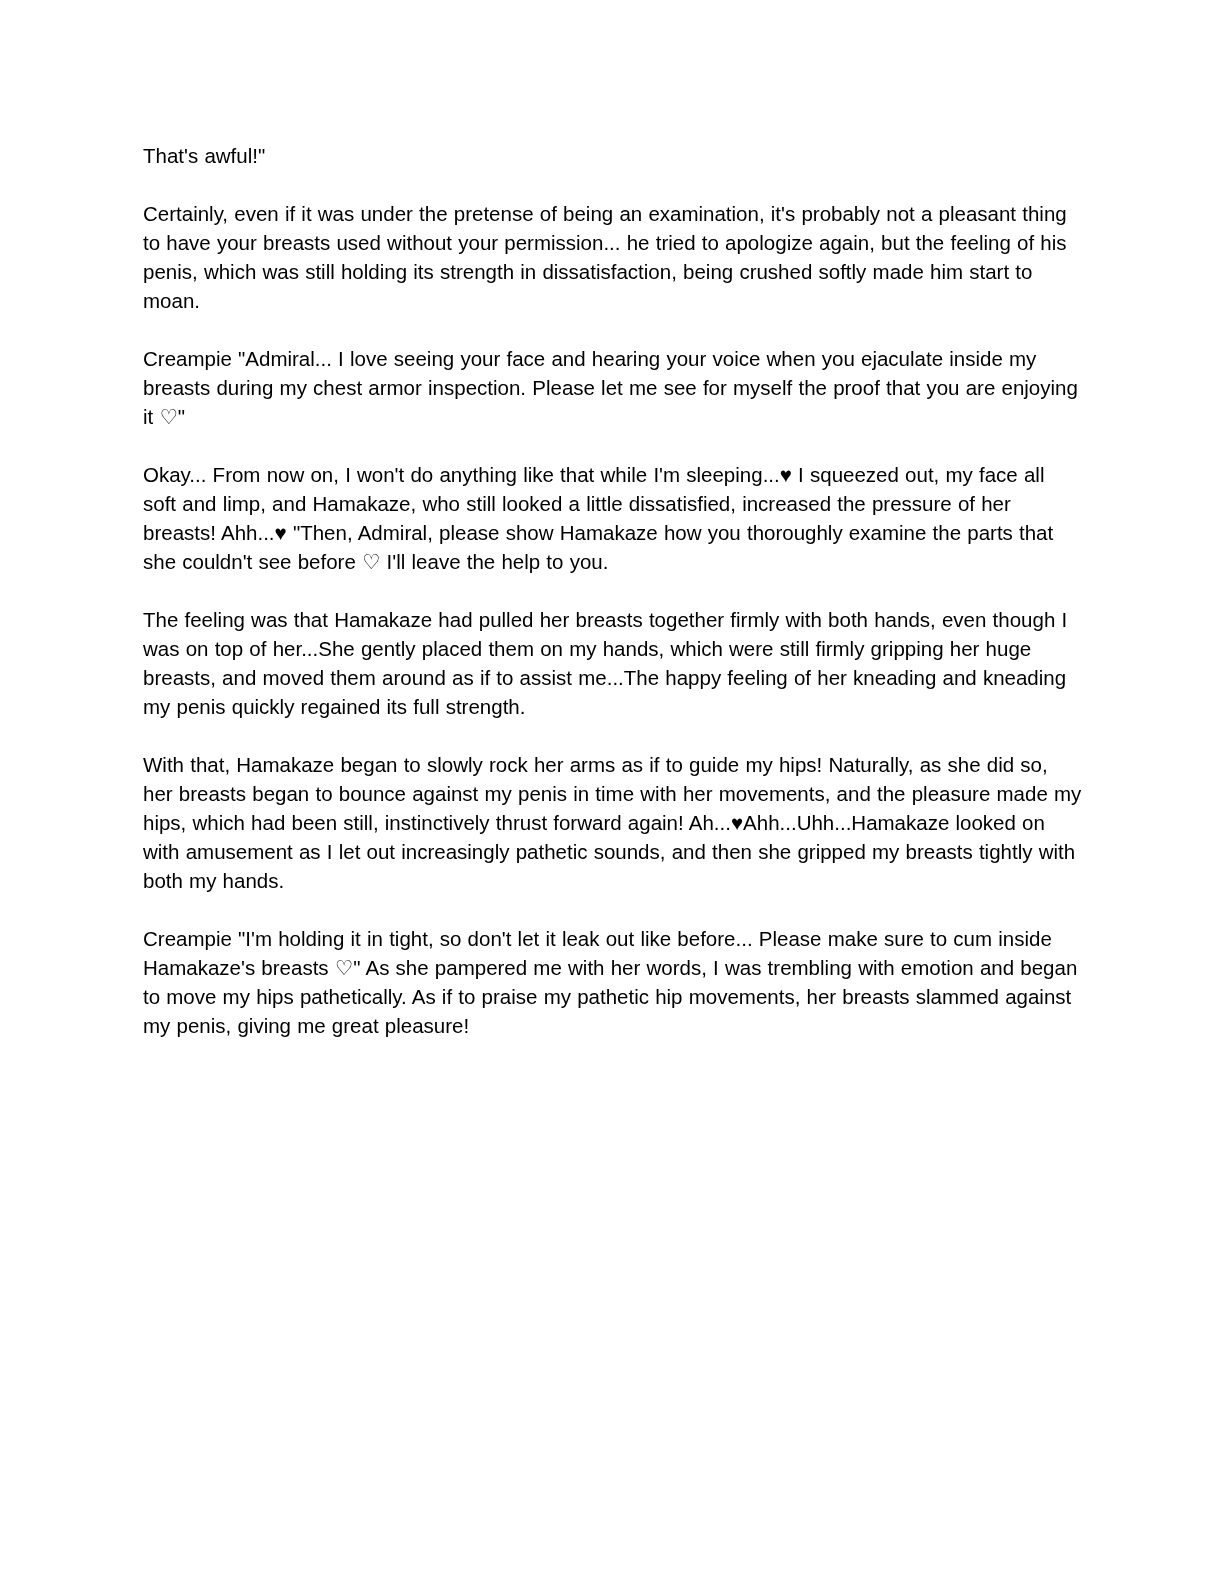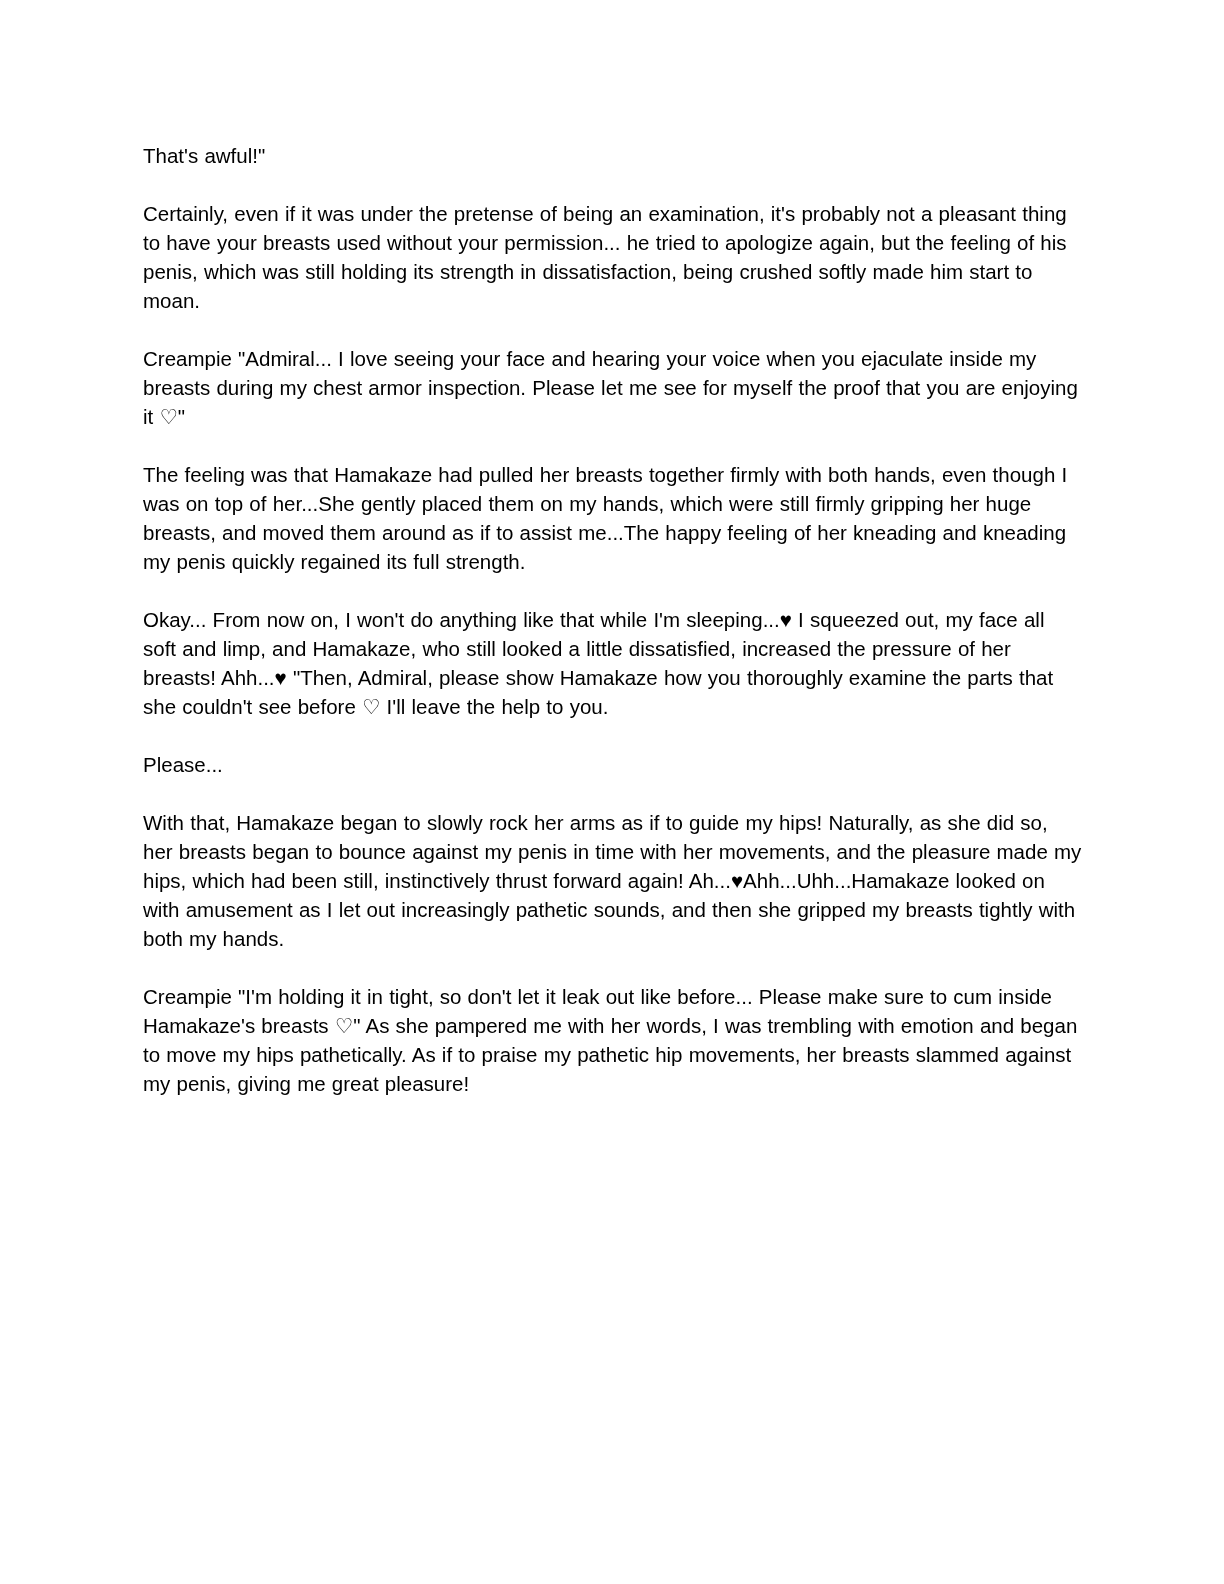--- a/index.html
+++ b/index.html
@@ -31,19 +31,18 @@
   }
 </style>
 </head>
 <body>
 
 <div class="page">
   <div class="doc-body">
     <p>That's awful!"</p>
     <p>Certainly, even if it was under the pretense of being an examination, it's probably not a pleasant thing to have your breasts used without your permission... he tried to apologize again, but the feeling of his penis, which was still holding its strength in dissatisfaction, being crushed softly made him start to moan.</p>
     <p>Creampie "Admiral... I love seeing your face and hearing your voice when you ejaculate inside my breasts during my chest armor inspection. Please let me see for myself the proof that you are enjoying it ♡"</p>
+    <p>Okay... From now on, I won't do anything like that while I'm sleeping...♥ I squeezed out, my face all soft and limp, and Hamakaze, who still looked a little dissatisfied, increased the pressure of her breasts! Ahh...♥ "Then, Admiral, please show Hamakaze how you thoroughly examine the parts that she couldn't see before ♡ I'll leave the help to you.</p>
     <p>The feeling was that Hamakaze had pulled her breasts together firmly with both hands, even though I was on top of her...She gently placed them on my hands, which were still firmly gripping her huge breasts, and moved them around as if to assist me...The happy feeling of her kneading and kneading my penis quickly regained its full strength.</p>
-    <p>Okay... From now on, I won't do anything like that while I'm sleeping...♥ I squeezed out, my face all soft and limp, and Hamakaze, who still looked a little dissatisfied, increased the pressure of her breasts! Ahh...♥ "Then, Admiral, please show Hamakaze how you thoroughly examine the parts that she couldn't see before ♡ I'll leave the help to you.</p>
-    <p>Please...</p>
     <p>With that, Hamakaze began to slowly rock her arms as if to guide my hips! Naturally, as she did so, her breasts began to bounce against my penis in time with her movements, and the pleasure made my hips, which had been still, instinctively thrust forward again! Ah...♥Ahh...Uhh...Hamakaze looked on with amusement as I let out increasingly pathetic sounds, and then she gripped my breasts tightly with both my hands.</p>
     <p>Creampie "I'm holding it in tight, so don't let it leak out like before... Please make sure to cum inside Hamakaze's breasts ♡" As she pampered me with her words, I was trembling with emotion and began to move my hips pathetically. As if to praise my pathetic hip movements, her breasts slammed against my penis, giving me great pleasure!</p>
   </div>
 </div>
 
 </body></html>

